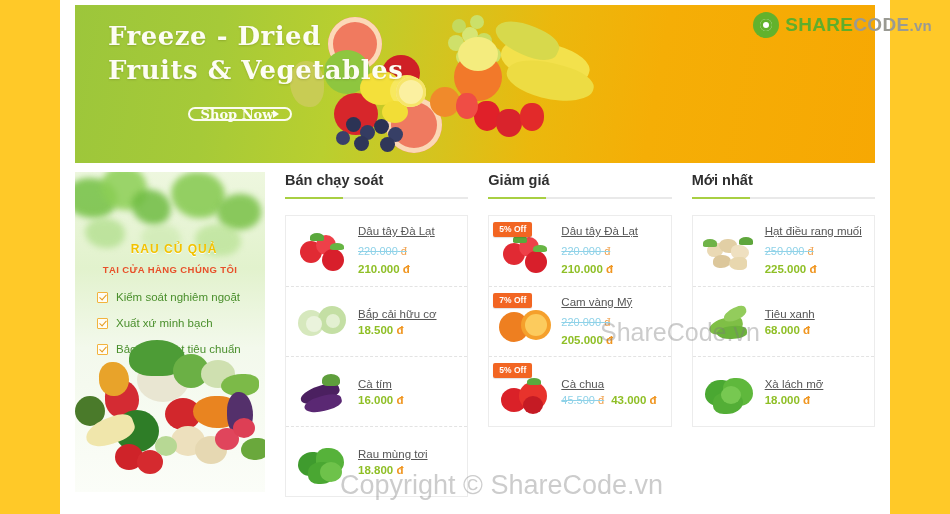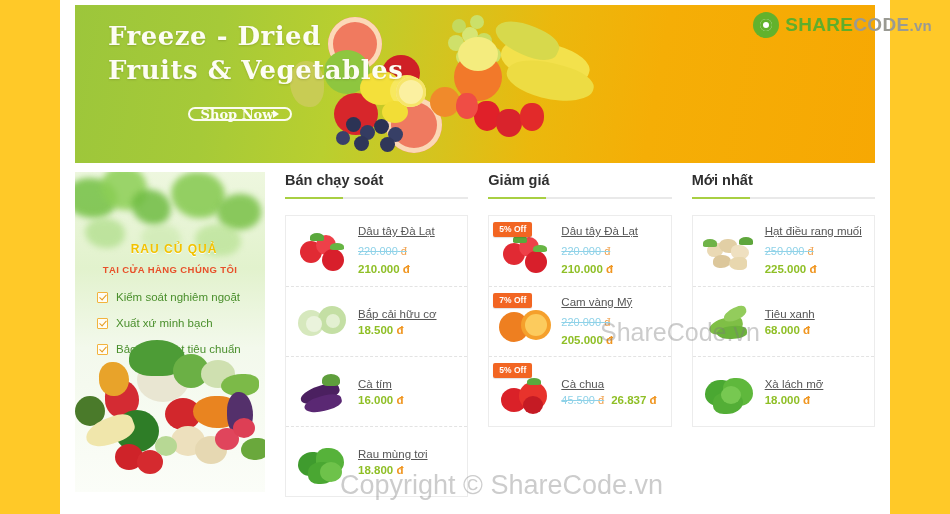--- a/index.html
+++ b/index.html
@@ -431,21 +431,21 @@
           <div class="prod-thumb">
             <i style="left:2px;top:22px;width:26px;height:24px;background:#da2128"></i>
             <i style="left:20px;top:16px;width:28px;height:28px;background:#e8332c"></i>
             <i style="left:24px;top:30px;width:20px;height:18px;background:#c51b24"></i>
             <i style="left:28px;top:12px;width:14px;height:7px;background:#5ba83d;border-radius:50% 50% 20% 20%"></i>
           </div>
           <div class="prod-info">
             <div class="prod-name">Cà chua</div>
             <div class="prod-prices">
               <span class="price-old"><span>45.500</span> <span class="d">đ</span></span>
-              <span class="price-new"><span>26.837</span> <span class="d">đ</span></span>
+              <span class="price-new"><span>43.000</span> <span class="d">đ</span></span>
             </div>
           </div>
         </div>
 
       </div>
     </div>
 
     <div class="col">
       <div class="col-head">Mới nhất</div>
       <div class="col-rule"></div>

